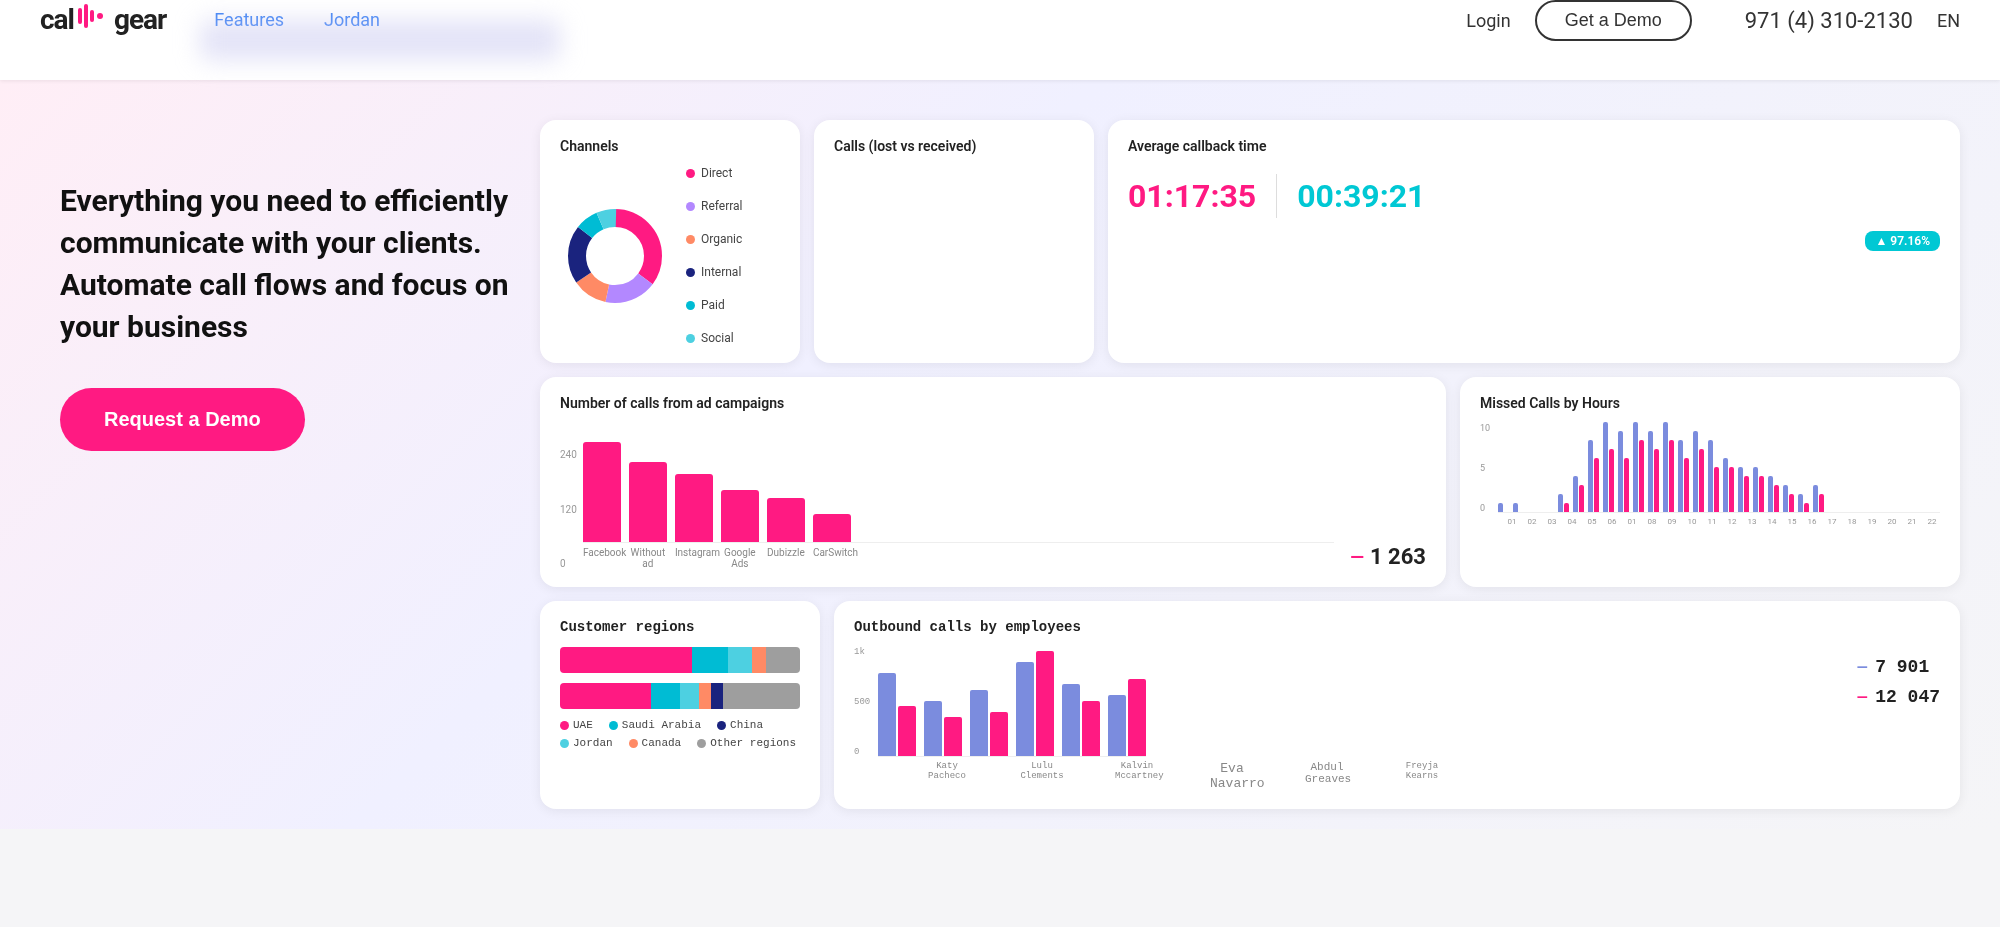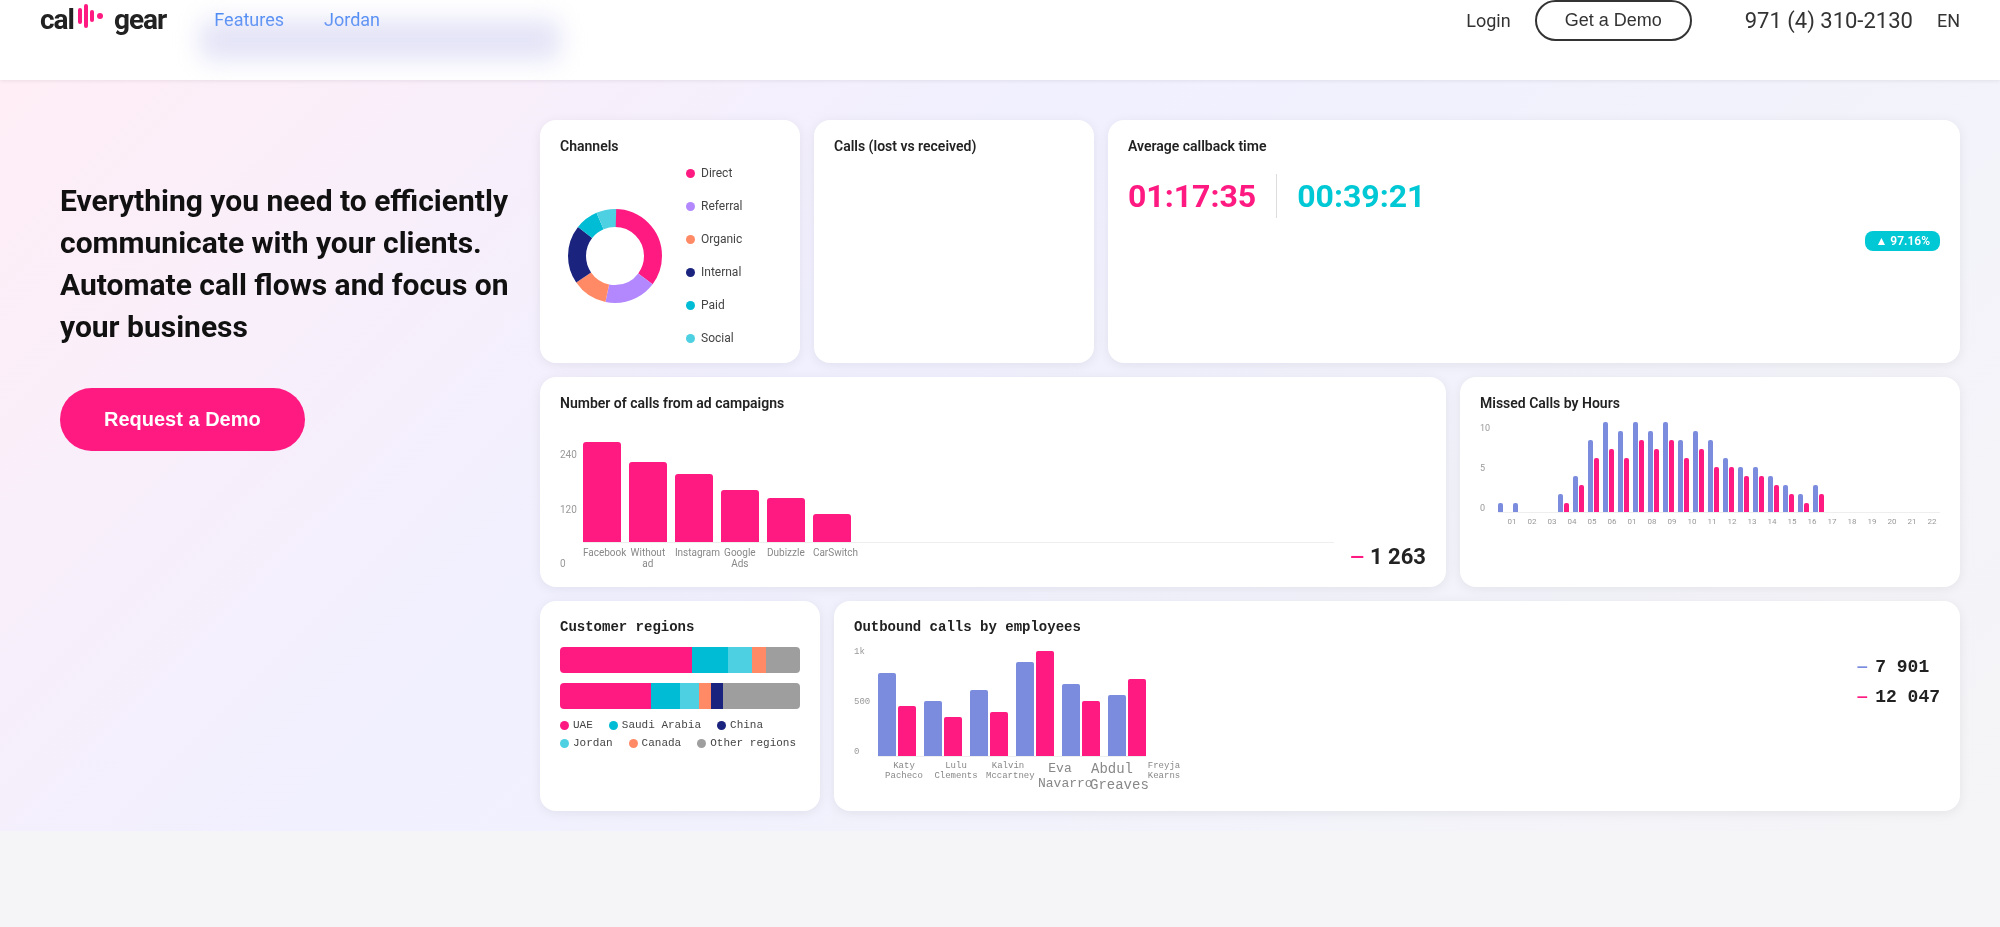--- a/index.html
+++ b/index.html
@@ -127,21 +127,21 @@
 
     
     .outbound-widget { flex: 1; }
     .outbound-body { display: flex; align-items: flex-start; gap: 16px; }
     .outbound-chart { flex: 1; }
     .out-bar-chart { display: flex; align-items: flex-end; gap: 8px; height: 110px; border-bottom: 1px solid #eee; }
     .out-bar-group { display: flex; align-items: flex-end; gap: 2px; }
     .out-bar-blue { background: #7b8cde; border-radius: 2px 2px 0 0; }
     .out-bar-pink { background: #ff1a82; border-radius: 2px 2px 0 0; }
     .out-labels { display: flex; gap: 8px; margin-top: 4px; }
-    .out-label { font-size: 10px; color: #888; text-align: center; width: 44px; }
+    .out-label { font-size: 10px; color: #888; text-align: center; width: 44px; margin-left: 43px; }
     .outbound-totals { display: flex; flex-direction: column; gap: 10px; padding-top: 10px; font-size: 18px; font-weight: 700; color: #222; }
     .out-total-item { display: flex; align-items: center; gap: 8px; }
     .out-dash-blue { color: #7b8cde; font-size: 16px; }
     .out-dash-pink { color: #ff1a82; font-size: 16px; }
 
     
     .donut-svg { width: 110px; height: 110px; }
   </style>
 </head>
 <body>
@@ -498,21 +498,21 @@
                     <div class="out-bar-blue" style="width:18px;height:61px;"></div>
                     <div class="out-bar-pink" style="width:18px;height:77px;"></div>
                   </div>
               </div>
             </div>
             <div class="out-labels" style="padding-left:28px;">
               <span class="out-label" style="font-size:9px;color:#888;text-align:center;">Katy<br>Pacheco</span>
               <span class="out-label" style="font-size:9px;color:#888;text-align:center;">Lulu<br>Clements</span>
               <span class="out-label" style="font-size:9px;color:#888;text-align:center;">Kalvin<br>Mccartney</span>
               <span class="out-label" style="font-size:13px;color:#888;text-align:center;">Eva<br>Navarro</span>
-              <span class="out-label" style="font-size:14px;color:#888;">Abdul<br>Greaves</span>
+              <span class="out-label" style="font-size:11px;color:#888;">Abdul<br>Greaves</span>
               <span class="out-label" style="font-size:9px;color:#888;text-align:center;">Freyja<br>Kearns</span>
             </div>
           </div>
           <div class="outbound-totals">
             <div class="out-total-item">
               <span class="out-dash-blue">—</span>
               <span>7 901</span>
             </div>
             <div class="out-total-item">
               <span class="out-dash-pink">—</span>

